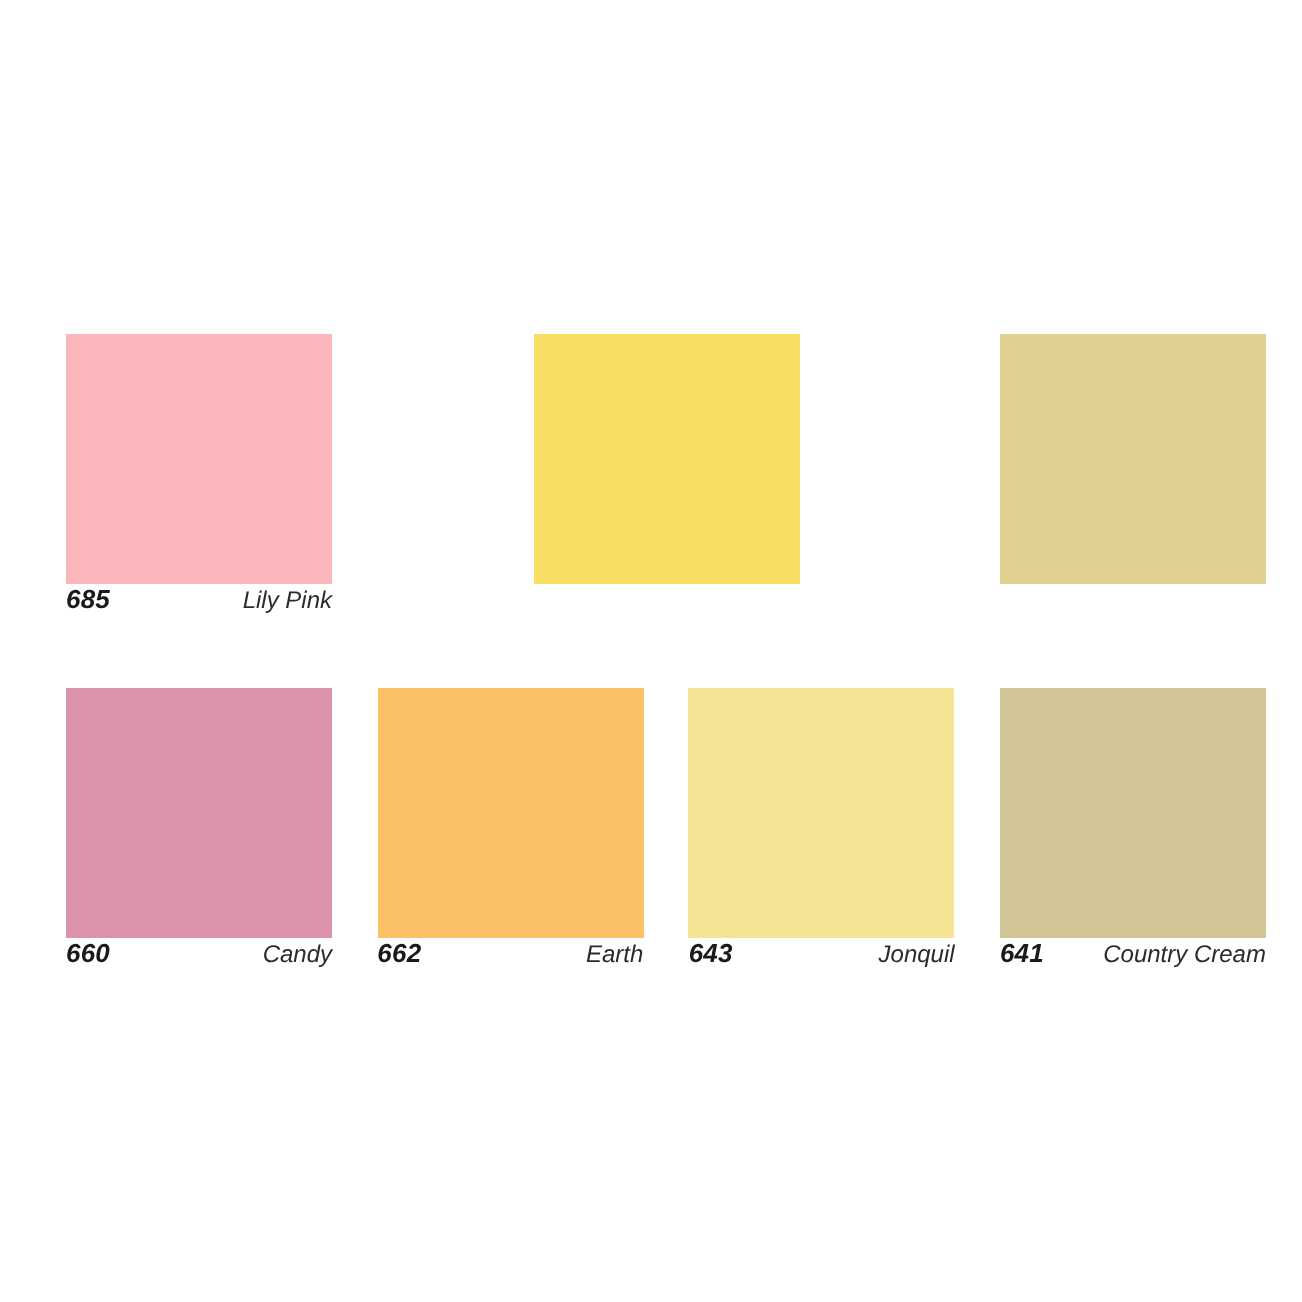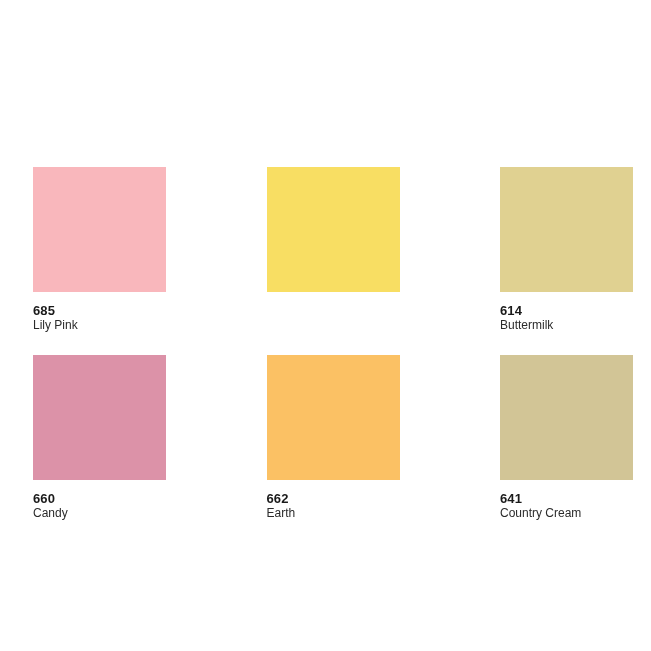--- a/index.html
+++ b/index.html
@@ -41,26 +41,26 @@
   }
 
   .swatch-chip {
     width: 133px;
     height: 125px;
     display: block;
   }
 
   .swatch-caption {
     display: flex;
-    flex-direction: column;
+    flex-direction: row;
     align-items: baseline;
     justify-content: space-between;
     width: 133px;
-    margin-top: 11px;
     height: 14px;
+    font-style: italic;
   }
 
   .swatch-code {
     font-family: "Liberation Sans", sans-serif;
     font-size: 13px;
     font-weight: bold;
     color: #1a1a1a;
     letter-spacing: 0.1px;
     white-space: nowrap;
   }
@@ -84,42 +84,45 @@
         <div class="swatch-caption">
           <span class="swatch-code">685</span>
           <span class="swatch-label">Lily Pink</span>
         </div>
       </div>
       <div class="swatch-cell">
         <div class="swatch-chip" style="background-color: rgb(248, 222, 99);"></div>
       </div>
       <div class="swatch-cell">
         <div class="swatch-chip" style="background-color: rgb(224, 209, 145);"></div>
-        <div class="swatch-caption">
-          <span class="swatch-code">614</span>
-          <span class="swatch-label">Buttermilk</span>
-        </div>
       </div>
     </div>
     <div class="swatch-row">
       <div class="swatch-cell">
         <div class="swatch-chip" style="background-color: rgb(220, 146, 168);"></div>
         <div class="swatch-caption">
           <span class="swatch-code">660</span>
           <span class="swatch-label">Candy</span>
         </div>
       </div>
       <div class="swatch-cell">
         <div class="swatch-chip" style="background-color: rgb(251, 193, 100);"></div>
         <div class="swatch-caption">
           <span class="swatch-code">662</span>
           <span class="swatch-label">Earth</span>
         </div>
       </div>
       <div class="swatch-cell">
+        <div class="swatch-chip" style="background-color: rgb(244, 227, 146);"></div>
+        <div class="swatch-caption">
+          <span class="swatch-code">643</span>
+          <span class="swatch-label">Jonquil</span>
+        </div>
+      </div>
+      <div class="swatch-cell">
         <div class="swatch-chip" style="background-color: rgb(210, 197, 150);"></div>
         <div class="swatch-caption">
           <span class="swatch-code">641</span>
           <span class="swatch-label">Country Cream</span>
         </div>
       </div>
     </div>
   </div>
 
 </body></html>

